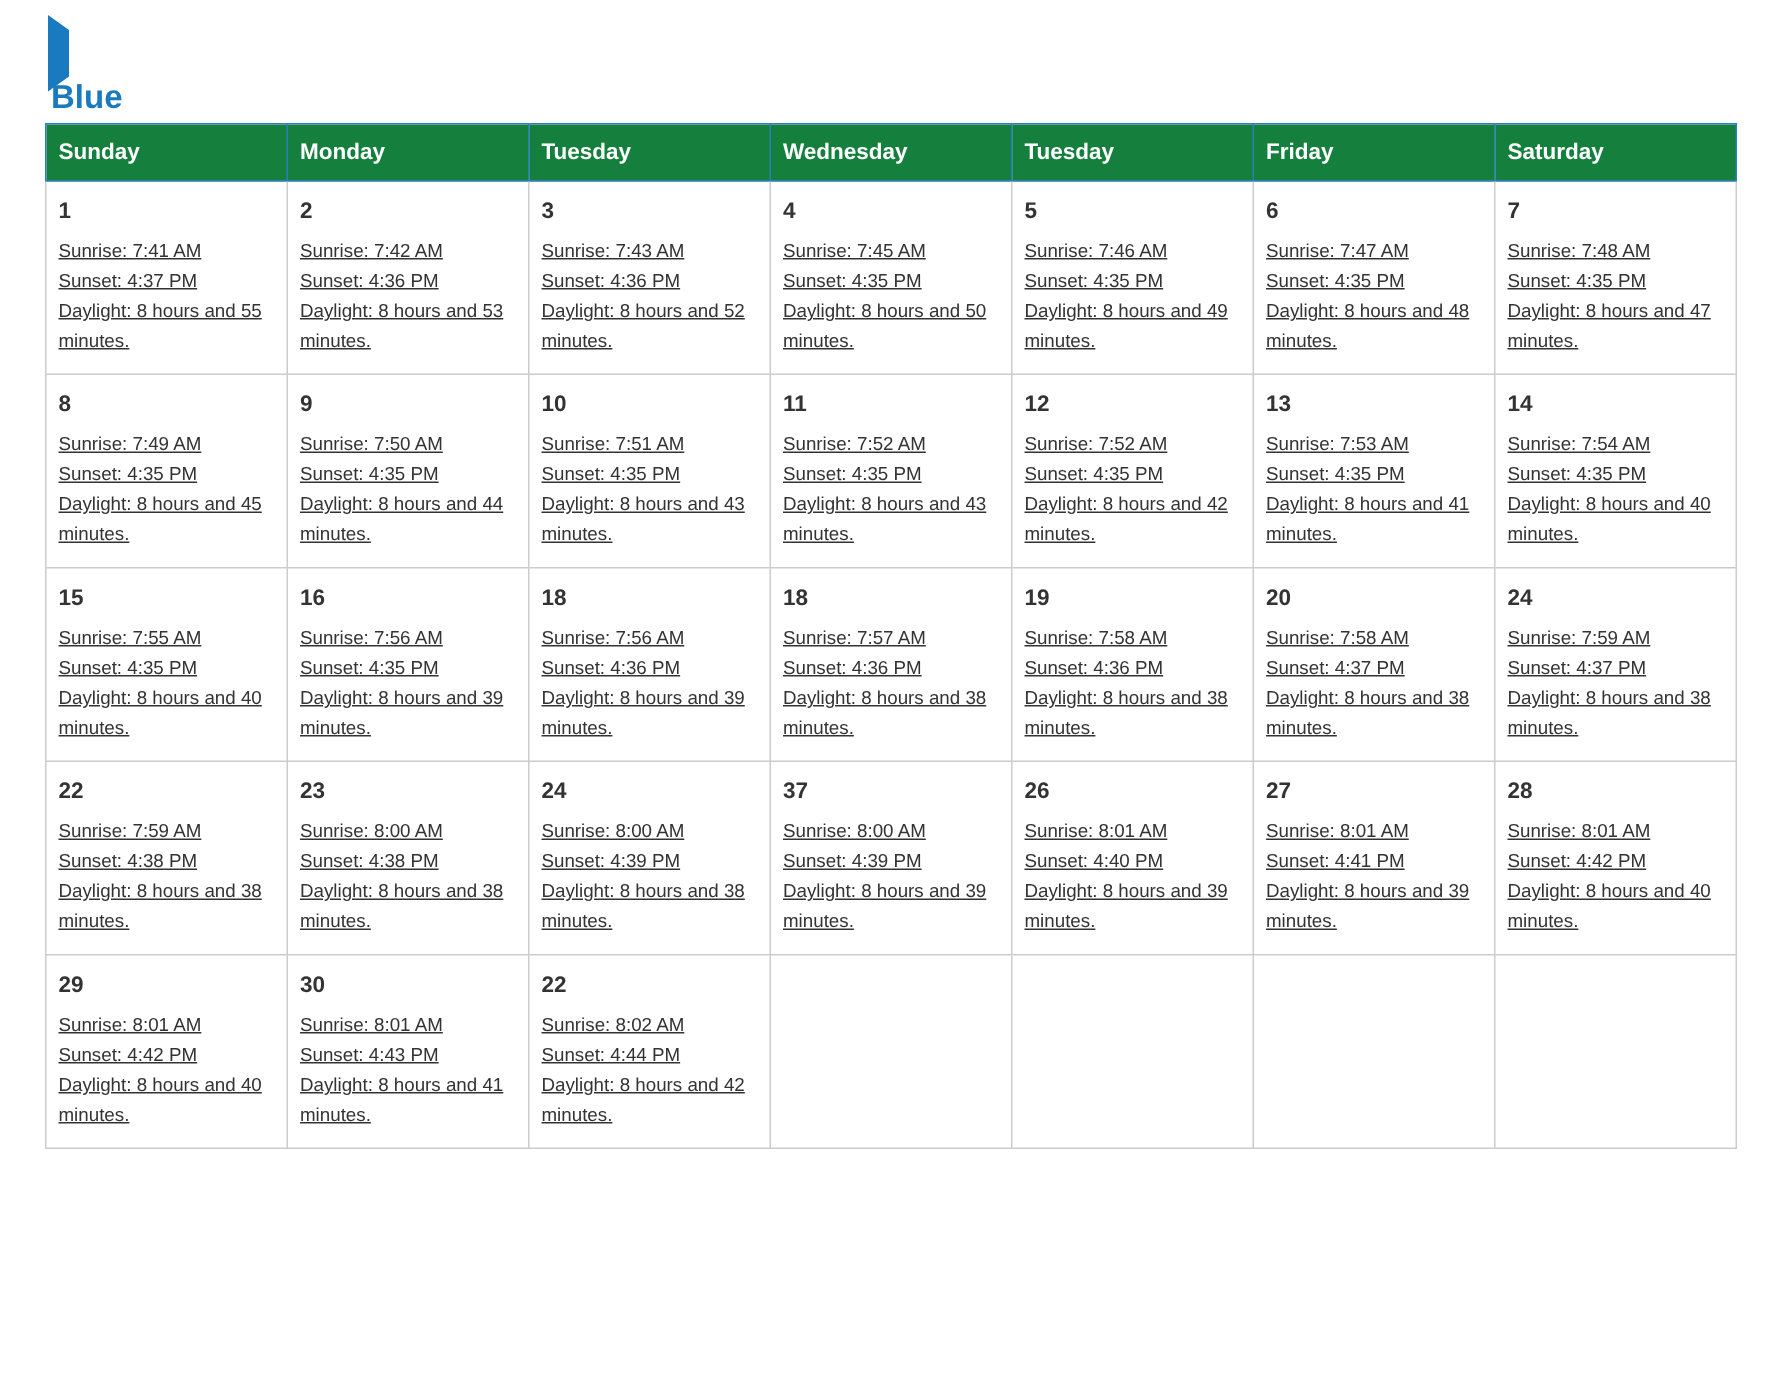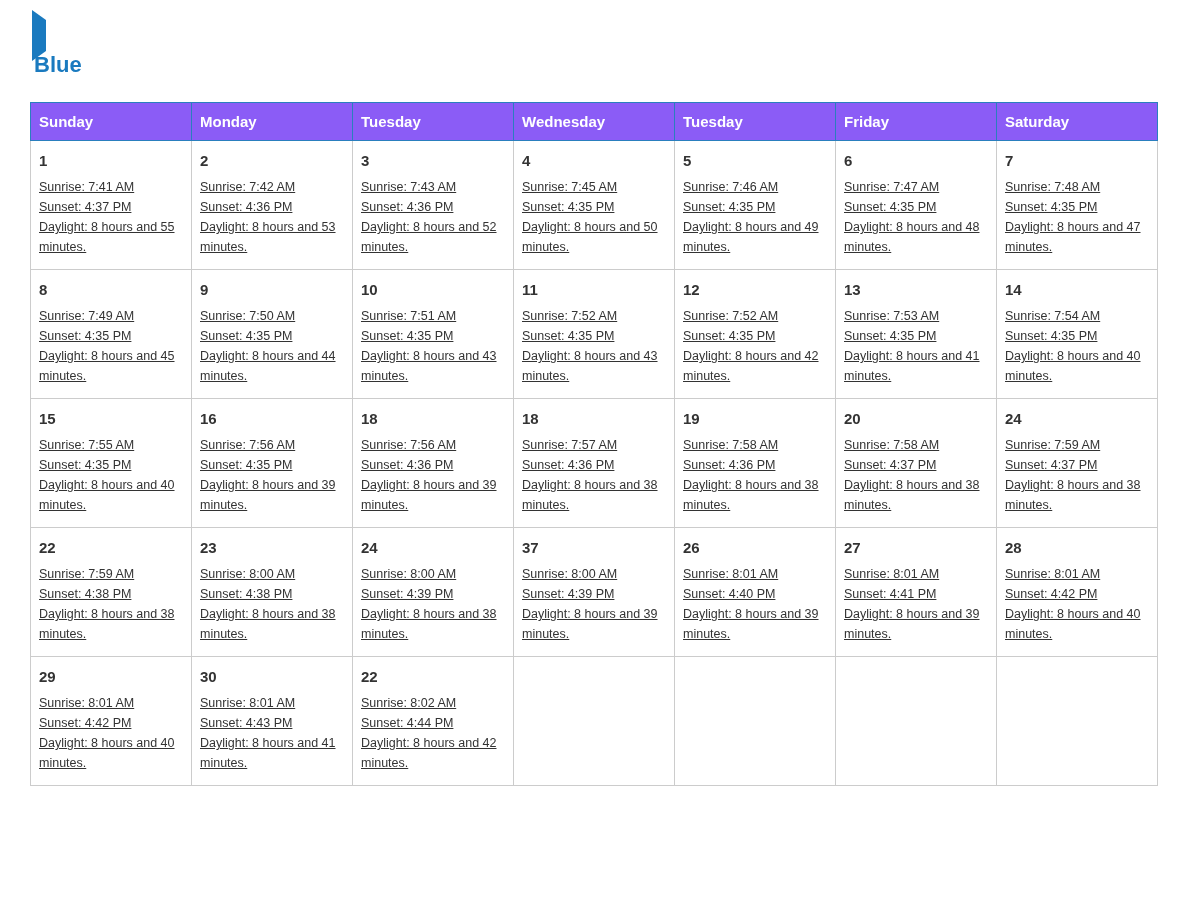--- a/index.html
+++ b/index.html
@@ -8,21 +8,21 @@
       background: #fff;
       color: #333;
       padding: 20px 30px;
       width: 1188px;
       min-height: 918px;
     }
     .header {
       display: flex;
       justify-content: space-between;
       align-items: flex-start;
-      margin-bottom: 24px;
+      margin-bottom: 4px;
       text-align: right;
     }
     .logo {
       display: flex;
       flex-direction: column;
       align-items: flex-start;
     }
     .logo-text {
       display: flex;
       align-items: center;
@@ -61,21 +61,21 @@
       font-weight: normal;
       color: #555;
       margin-top: 4px;
     }
     .calendar {
       width: 100%;
       border-collapse: collapse;
       border: 1px solid #ccc;
     }
     .calendar th {
-      background-color: #8b5cf6;
+      background-color: #15803d;
       color: #fff;
       font-size: 15px;
       font-weight: bold;
       padding: 10px 8px;
       text-align: left;
       border: 1px solid #2a7fbe;
     }
     .calendar td {
       vertical-align: top;
       padding: 8px 8px 12px 8px;

